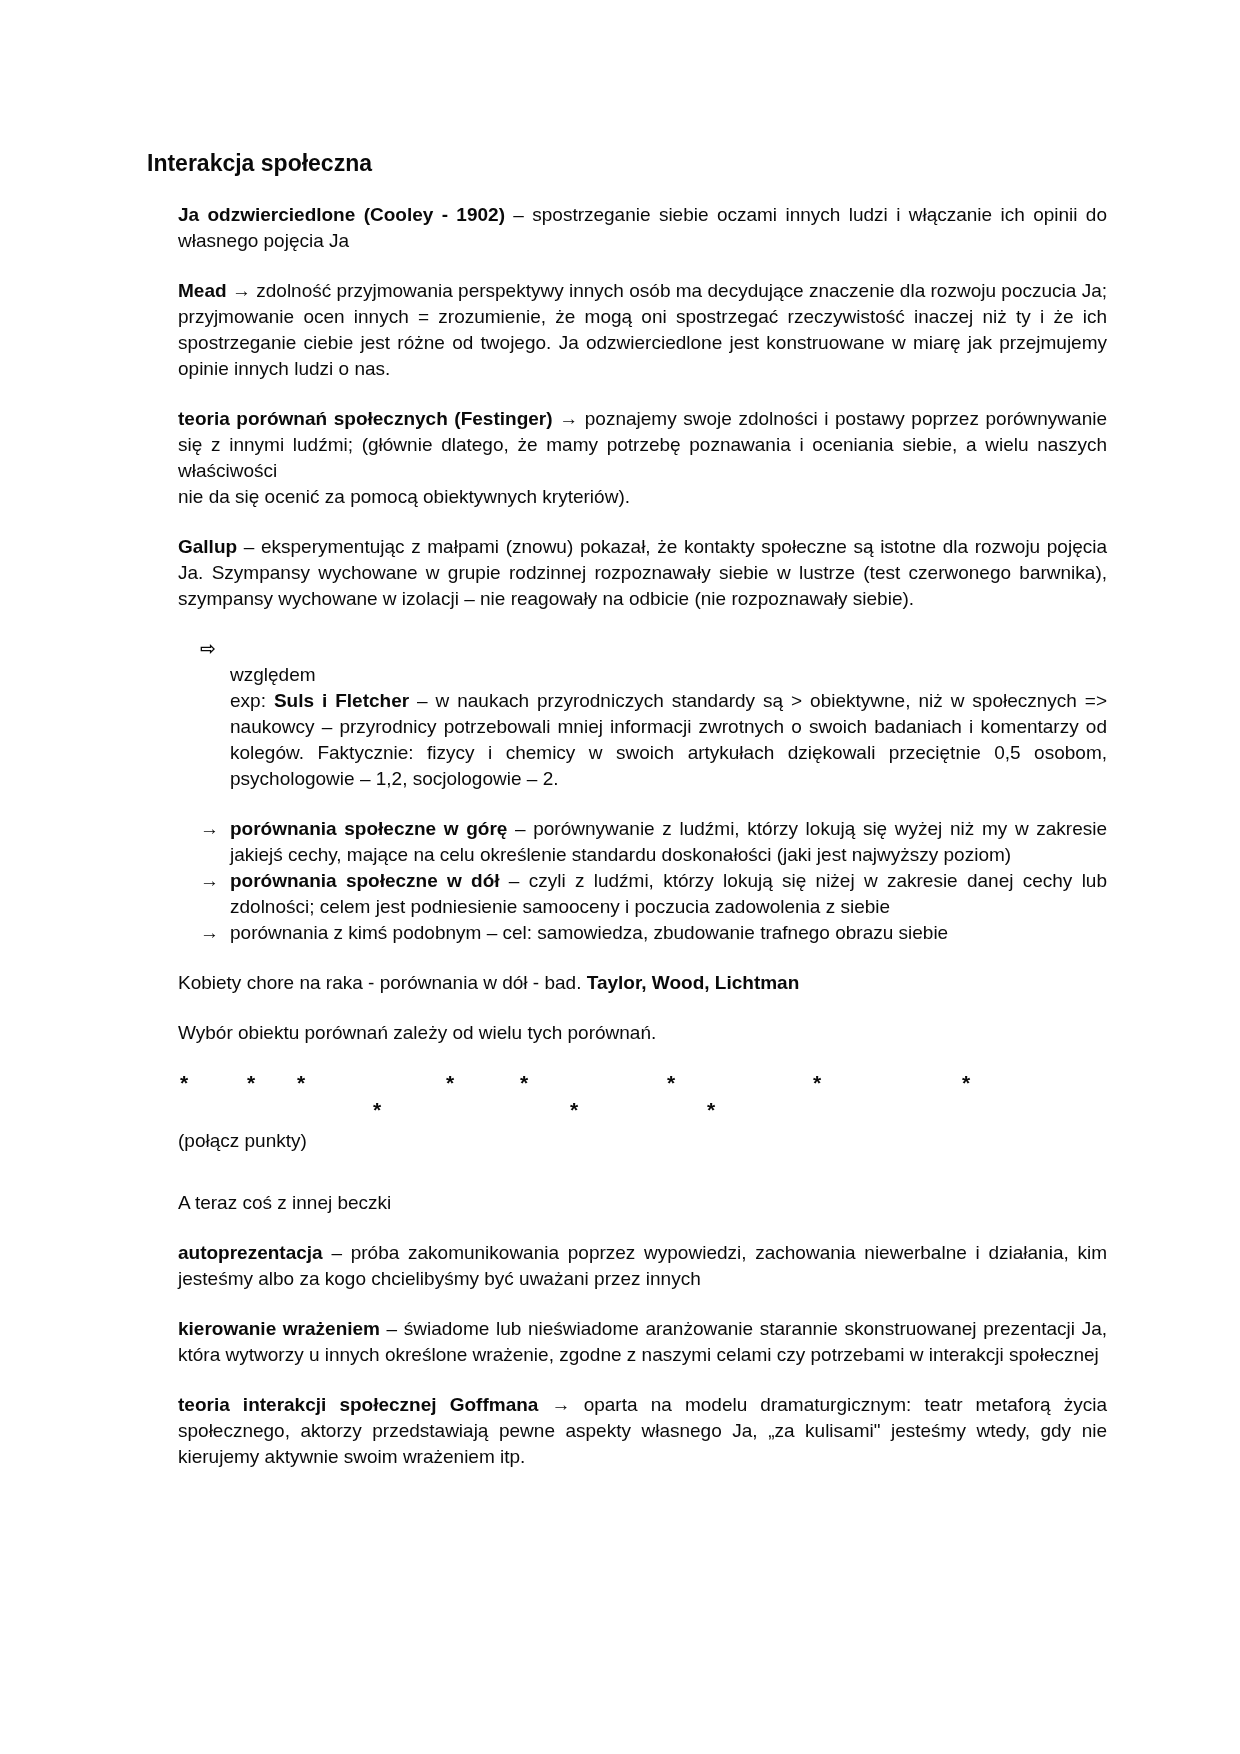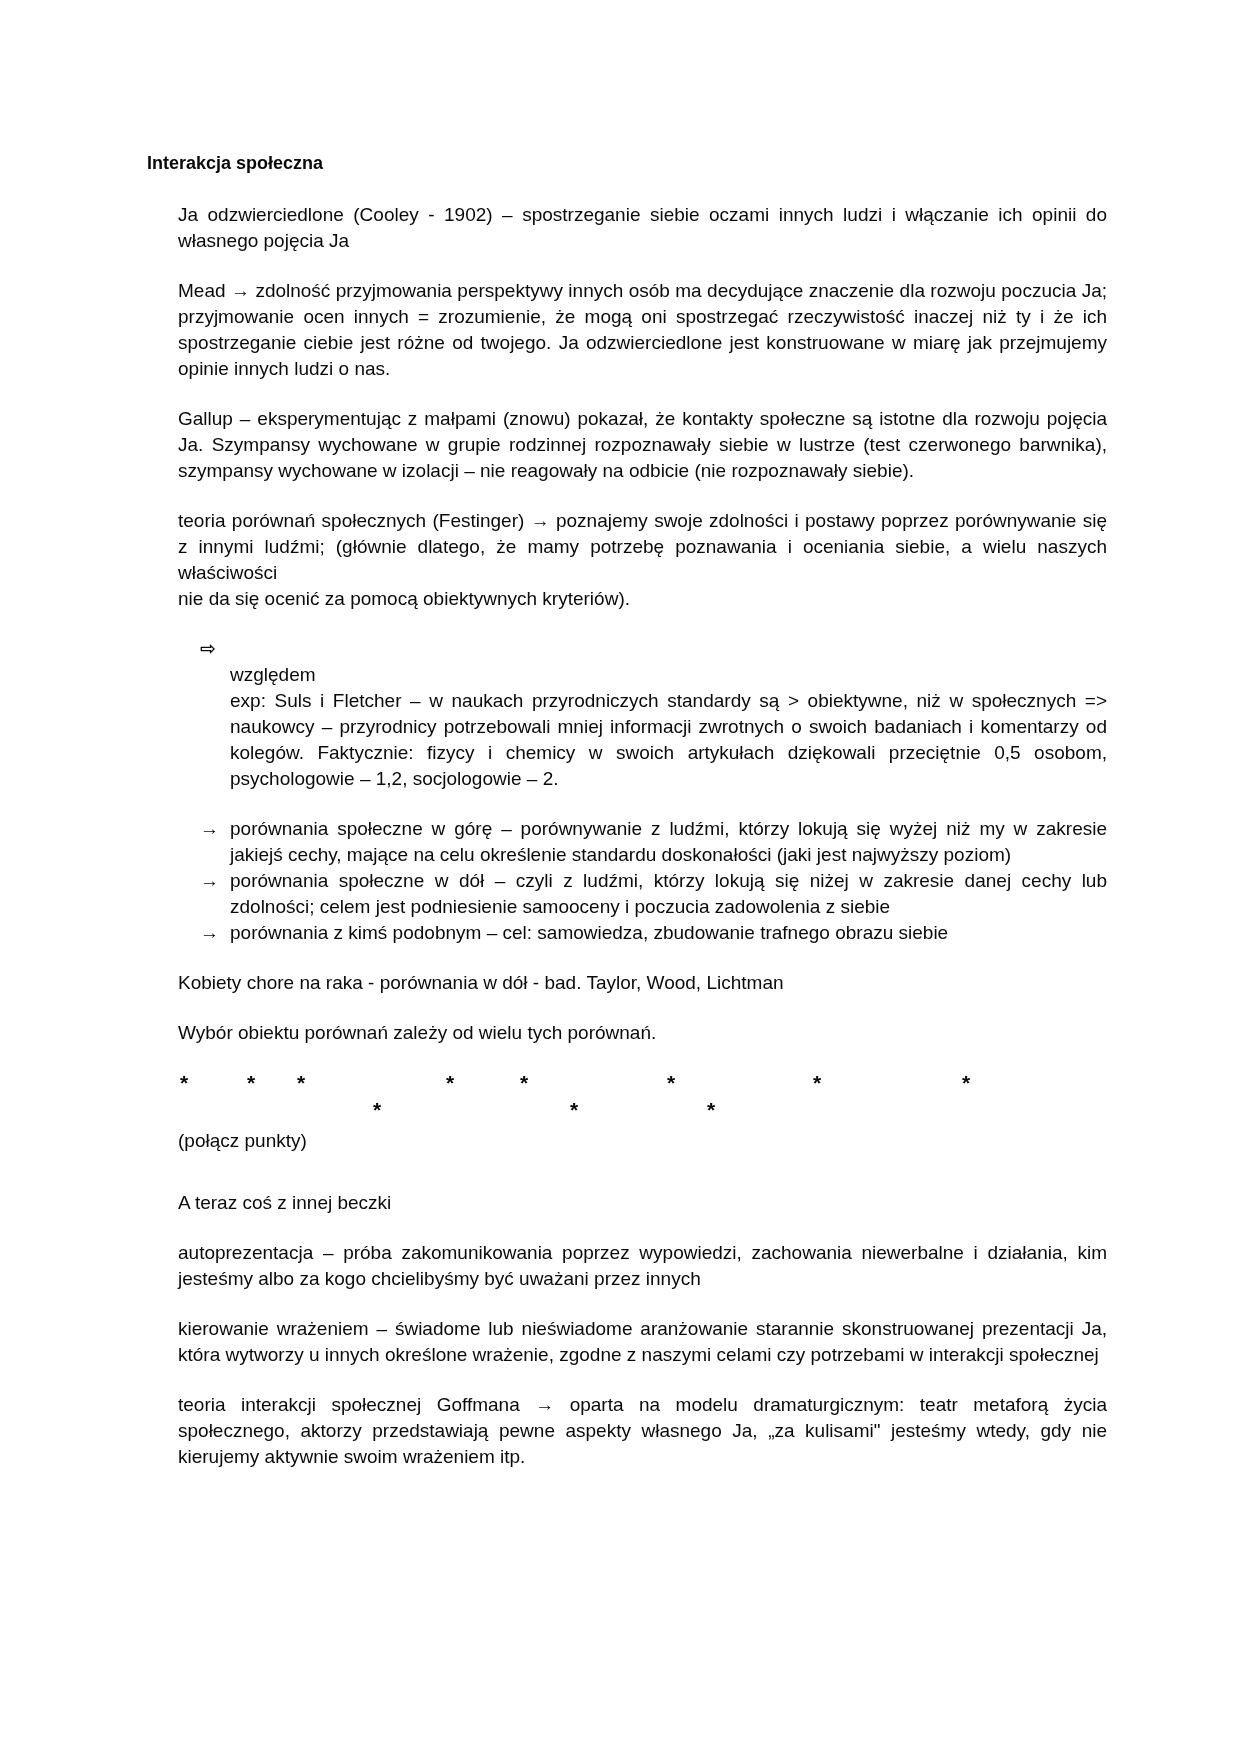--- a/index.html
+++ b/index.html
@@ -11,26 +11,26 @@
     padding:150px 133px 0 147px;
     font-family:"Liberation Sans","DejaVu Sans",sans-serif;
     font-size:19px;
     line-height:26px;
     color:#0a0a0a;
     overflow:hidden;
   }
   .title{
     font-weight:bold;
     margin:0 0 26px 0;
-    font-size:18px;
+    font-size:23px;
   }
   .content{margin-left:31px;}
   p{margin:0 0 24px 0;text-align:justify;}
   p.tight{margin-bottom:0;}
-  b{font-weight:normal;}
+  b{font-weight:bold;}
   .li{
     position:relative;
     padding-left:52px;
     text-align:justify;
     margin:0;
   }
   .li .marker{
     position:absolute;
     left:22px;top:0;
     font-weight:bold;
@@ -55,23 +55,23 @@
 <div class="page">
 
   <div class="title">Interakcja społeczna</div>
 
   <div class="content">
 
     <p><b>Ja odzwierciedlone (Cooley - 1902)</b> <span>– spostrzeganie siebie oczami innych ludzi i włączanie ich opinii do własnego pojęcia Ja</span></p>
 
     <p><b>Mead</b> <span class="marker-inline">→</span> <span>zdolność przyjmowania perspektywy innych osób ma decydujące znaczenie dla rozwoju poczucia Ja; przyjmowanie ocen innych = zrozumienie, że mogą oni spostrzegać rzeczywistość inaczej niż ty i że ich spostrzeganie ciebie jest różne od twojego. Ja odzwierciedlone jest konstruowane w miarę jak przejmujemy opinie innych ludzi o nas.</span></p>
 
+    <p><b>teoria porównań społecznych (Festinger)</b> <span>→</span> <span>poznajemy swoje zdolności i postawy poprzez porównywanie się z innymi ludźmi; (głównie dlatego, że mamy potrzebę poznawania i oceniania siebie, a wielu naszych właściwości</span><br><span>nie da się ocenić za pomocą obiektywnych kryteriów).</span></p>
+
     <p><b>Gallup</b> <span>– eksperymentując z małpami (znowu) pokazał, że kontakty społeczne są istotne dla rozwoju pojęcia Ja. Szympansy wychowane w grupie rodzinnej rozpoznawały siebie w lustrze (test czerwonego barwnika), szympansy wychowane w izolacji – nie reagowały na odbicie (nie rozpoznawały siebie).</span></p>
-
-    <p><b>teoria porównań społecznych (Festinger)</b> <span>→</span> <span>poznajemy swoje zdolności i postawy poprzez porównywanie się z innymi ludźmi; (głównie dlatego, że mamy potrzebę poznawania i oceniania siebie, a wielu naszych właściwości</span><br><span>nie da się ocenić za pomocą obiektywnych kryteriów).</span></p>
 
     <div class="li list-end">
       <span class="marker">⇨</span>
       <br>
       <span>względem</span><br>
       <span>exp:</span> <b>Suls i Fletcher</b> <span>– w naukach przyrodniczych standardy są &gt; obiektywne, niż w społecznych =&gt; naukowcy – przyrodnicy potrzebowali mniej informacji zwrotnych o swoich badaniach i komentarzy od kolegów. Faktycznie: fizycy i chemicy w swoich artykułach dziękowali przeciętnie 0,5 osobom, psychologowie – 1,2, socjologowie – 2.</span>
     </div>
 
     <div class="li">
       <span class="marker">→</span>

